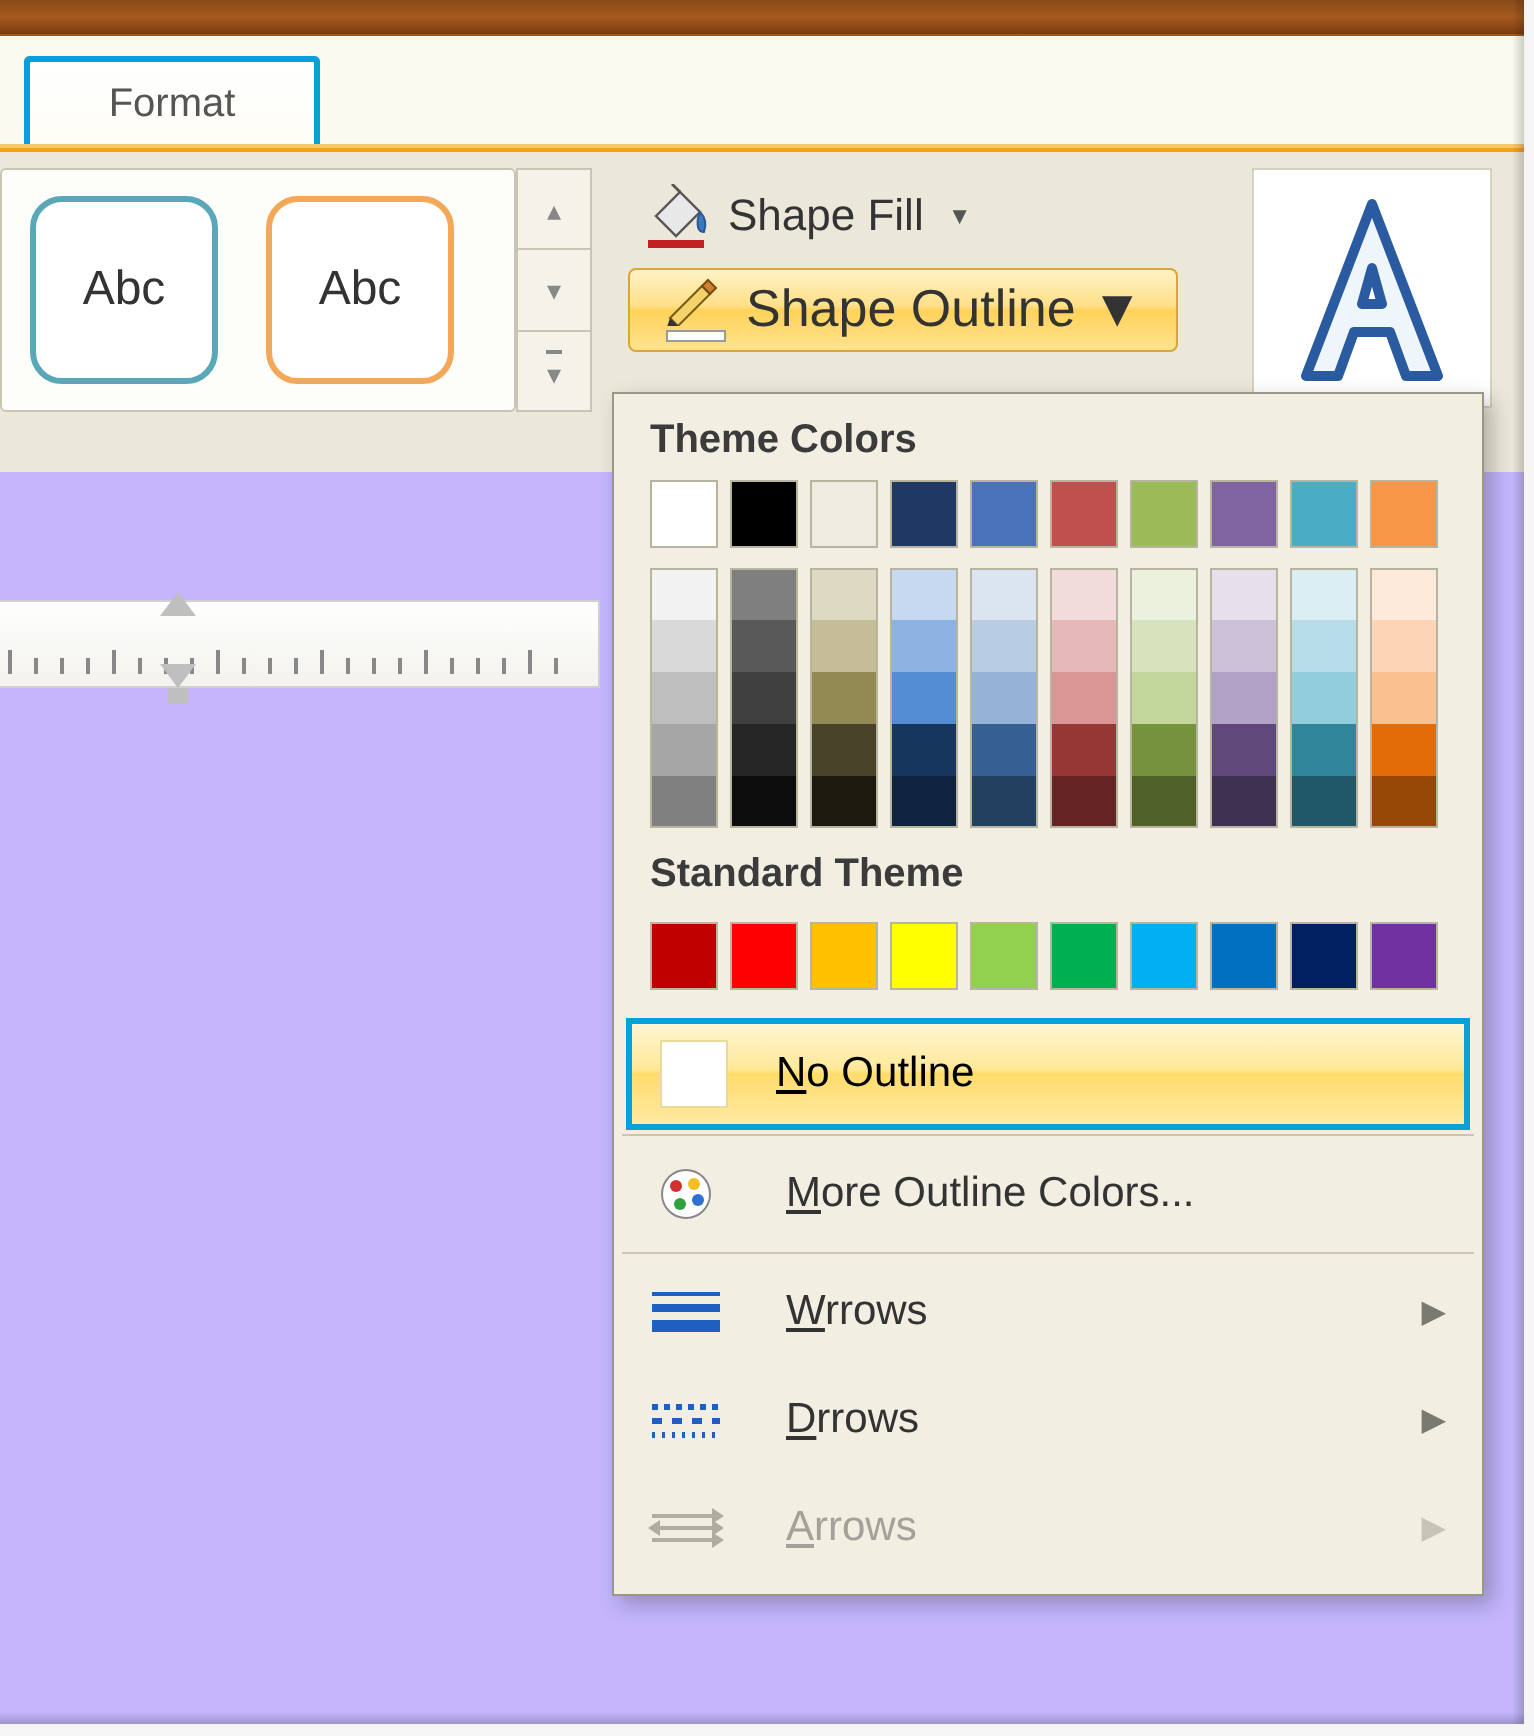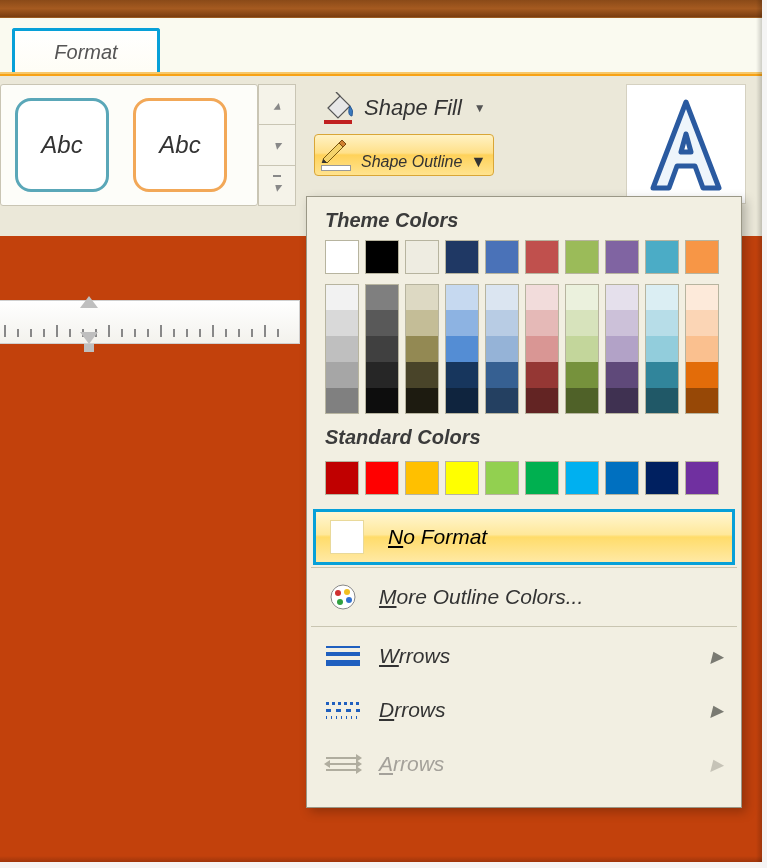--- a/index.html
+++ b/index.html
@@ -9,22 +9,21 @@
     background: #f5f5f5;
     width: 767px;
     height: 868px;
     position: relative;
     overflow: hidden;
   }
   .window {
     position: absolute;
     top: 0; left: 0;
     width: 762px; height: 862px;
-    background: #c2410c;
-    font-style: italic;
+    background: #c4b5fd;
   }
   
   .title-bar {
     height: 18px;
     background: linear-gradient(to bottom, #8a4a18, #a55a20 50%, #7a3d10);
     border-bottom: 1px solid #9a5a20;
   }
   .tab-strip {
     height: 56px;
     background: #fafaf0;
@@ -104,23 +103,23 @@
   
   .shape-buttons { position:absolute; top:12px; left:314px; }
   .fill-btn {
     display:flex; align-items:center; gap:8px;
     padding: 4px 8px;
     font-size: 22px; color:#333;
   }
   .fill-btn .drop { color:#555; font-size:12px; margin-left:4px; }
   .outline-btn {
     margin-top: 6px;
-    display:flex; align-items:flex-end; gap:8px;
-    padding: 4px 4px;
-    font-size: 16px; color:#333;
+    display:flex; align-items:flex-start; gap:8px;
+    padding: 4px 16px;
+    font-size: 26px; color:#333;
     background: linear-gradient(to bottom,#fff2c4,#ffe089 45%,#ffd25a 50%,#ffe38f);
     border:1px solid #d9a637;
     border-radius:4px;
   }
   .outline-btn .icon-wrap, .fill-btn .icon-wrap {
     width:34px; height:32px; position:relative;
   }
   .bucket-icon svg { width:34px; height:28px; }
   .pen-icon svg { width:30px; height:24px; }
   .underline-bar { position:absolute; bottom:0; left:2px; width:28px; height:4px; background:#c02020; }
@@ -169,21 +168,21 @@
   }
 
   
   .dropdown {
     position:absolute;
     top:196px; left:306px;
     width:436px;
     background:#f2efe2;
     border:1px solid #9a9786;
     box-shadow: 4px 4px 10px rgba(0,0,0,.25);
-    padding-bottom:16px;
+    padding-bottom:6px;
   }
   .section-title {
     font-weight:bold; color:#3b3b3b;
     font-size:20px; padding:12px 16px 8px 18px;
   }
   .swatch-grid {
     display:grid;
     grid-template-columns: repeat(10, 34px);
     gap:6px;
     padding: 0 18px;
@@ -211,21 +210,21 @@
     grid-template-columns: repeat(10, 34px);
     gap:6px;
     padding: 4px 18px 12px 18px;
   }
   .divider { height:1px; background:#c9c5b1; margin: 2px 4px; }
 
   .menu-item {
     display:flex; align-items:center;
     height:54px; padding:0 18px;
     font-size:21px; color:#333;
-    gap:18px;
+    gap:32px;
     position:relative;
   }
   .menu-item .ico { width:36px; height:30px; display:flex; align-items:center; justify-content:center; }
   .menu-item.disabled { color:#a4a19a; }
   .menu-item .chev {
     position:absolute; right:18px;
     color:#7a7a72; font-size:16px;
   }
   .menu-item.disabled .chev { color:#c6c3b7; }
   .u-letter { text-decoration: underline; }
@@ -424,37 +423,37 @@
         <div class="tint" style="background: rgb(29, 27, 16); border-bottom: 1px solid rgb(183, 180, 159);"></div>
         <div class="tint" style="background: rgb(15, 36, 62); border-bottom: 1px solid rgb(183, 180, 159);"></div>
         <div class="tint" style="background: rgb(36, 64, 97); border-bottom: 1px solid rgb(183, 180, 159);"></div>
         <div class="tint" style="background: rgb(99, 36, 35); border-bottom: 1px solid rgb(183, 180, 159);"></div>
         <div class="tint" style="background: rgb(79, 97, 40); border-bottom: 1px solid rgb(183, 180, 159);"></div>
         <div class="tint" style="background: rgb(63, 49, 81); border-bottom: 1px solid rgb(183, 180, 159);"></div>
         <div class="tint" style="background: rgb(32, 88, 103); border-bottom: 1px solid rgb(183, 180, 159);"></div>
         <div class="tint" style="background: rgb(151, 72, 6); border-bottom: 1px solid rgb(183, 180, 159);"></div>
       </div>
 
-    <div class="section-title">Standard Colors</div>
+    <div class="section-title">Standard Theme</div>
     <div class="std-grid" id="std-row">
         <div class="swatch" style="background: rgb(192, 0, 0);"></div>
         <div class="swatch" style="background: rgb(255, 0, 0);"></div>
         <div class="swatch" style="background: rgb(255, 192, 0);"></div>
         <div class="swatch" style="background: rgb(255, 255, 0);"></div>
         <div class="swatch" style="background: rgb(146, 208, 80);"></div>
         <div class="swatch" style="background: rgb(0, 176, 80);"></div>
         <div class="swatch" style="background: rgb(0, 176, 240);"></div>
         <div class="swatch" style="background: rgb(0, 112, 192);"></div>
         <div class="swatch" style="background: rgb(0, 32, 96);"></div>
         <div class="swatch" style="background: rgb(112, 48, 160);"></div>
       </div>
 
     <div class="no-outline-item">
       <span class="noout-chip"></span>
-      <span><span class="u-letter">N</span><span id="noout-rest">o Format</span></span>
+      <span><span class="u-letter">N</span><span id="noout-rest">o Outline</span></span>
     </div>
 
     <div class="divider"></div>
 
     <div class="menu-item">
       <span class="ico">
         <svg class="palette-ico" viewBox="0 0 28 28">
           <circle cx="14" cy="14" r="12" fill="#fff" stroke="#888"></circle>
           <circle cx="9" cy="10" r="3" fill="#d03030"></circle>
           <circle cx="18" cy="9" r="3" fill="#f2c020"></circle>

